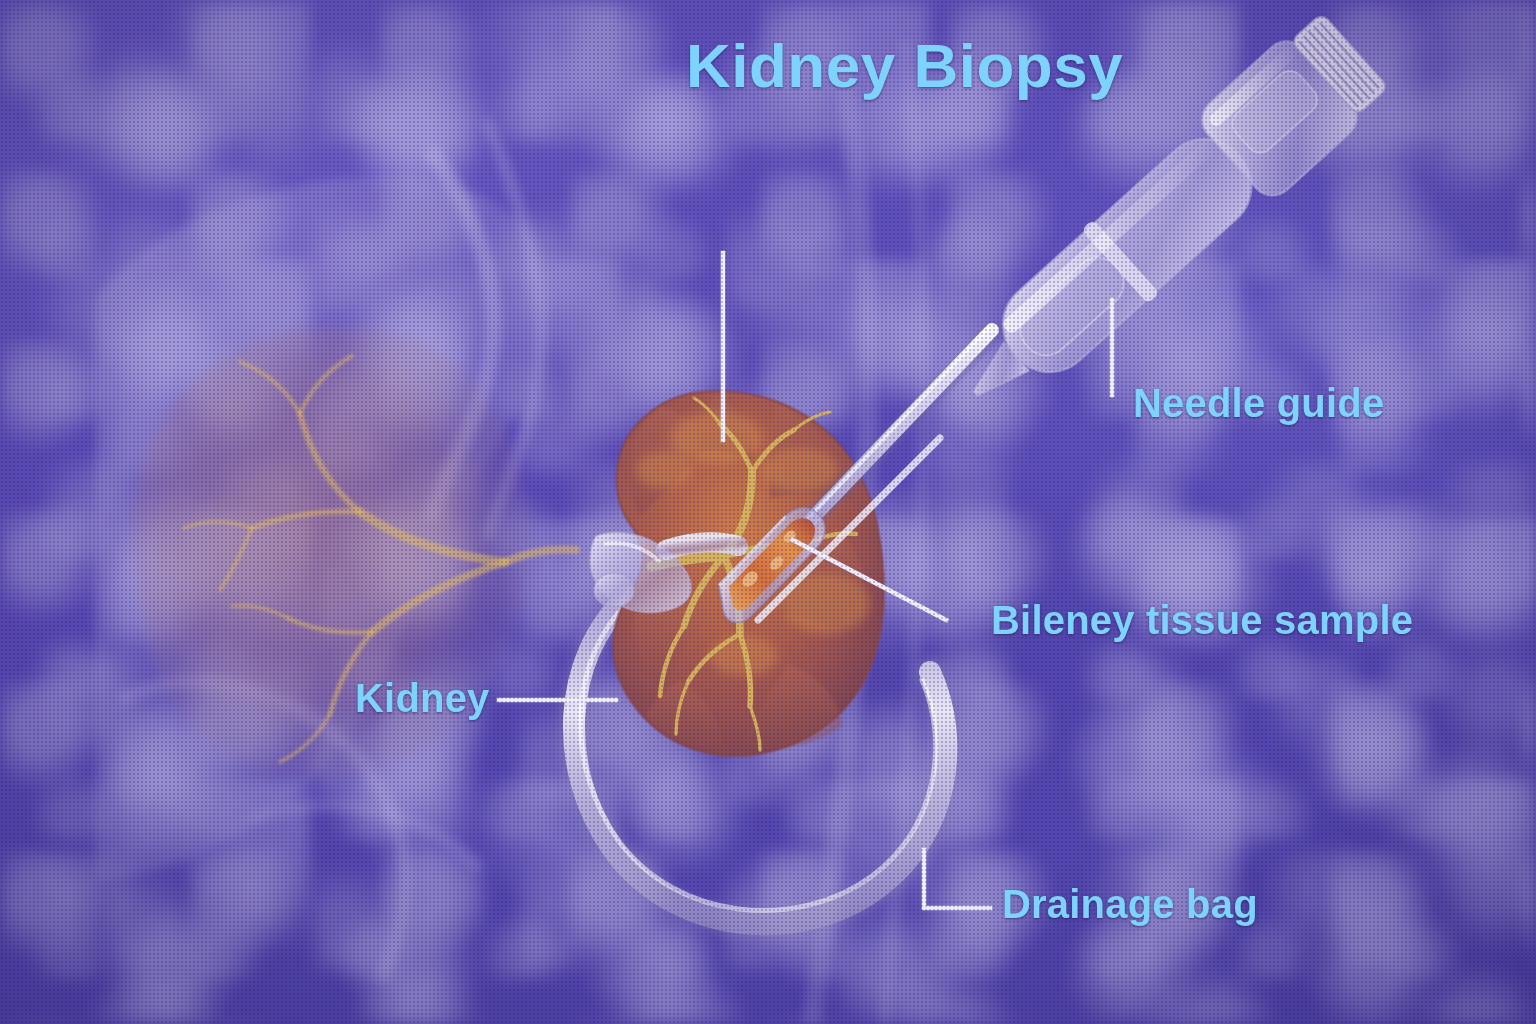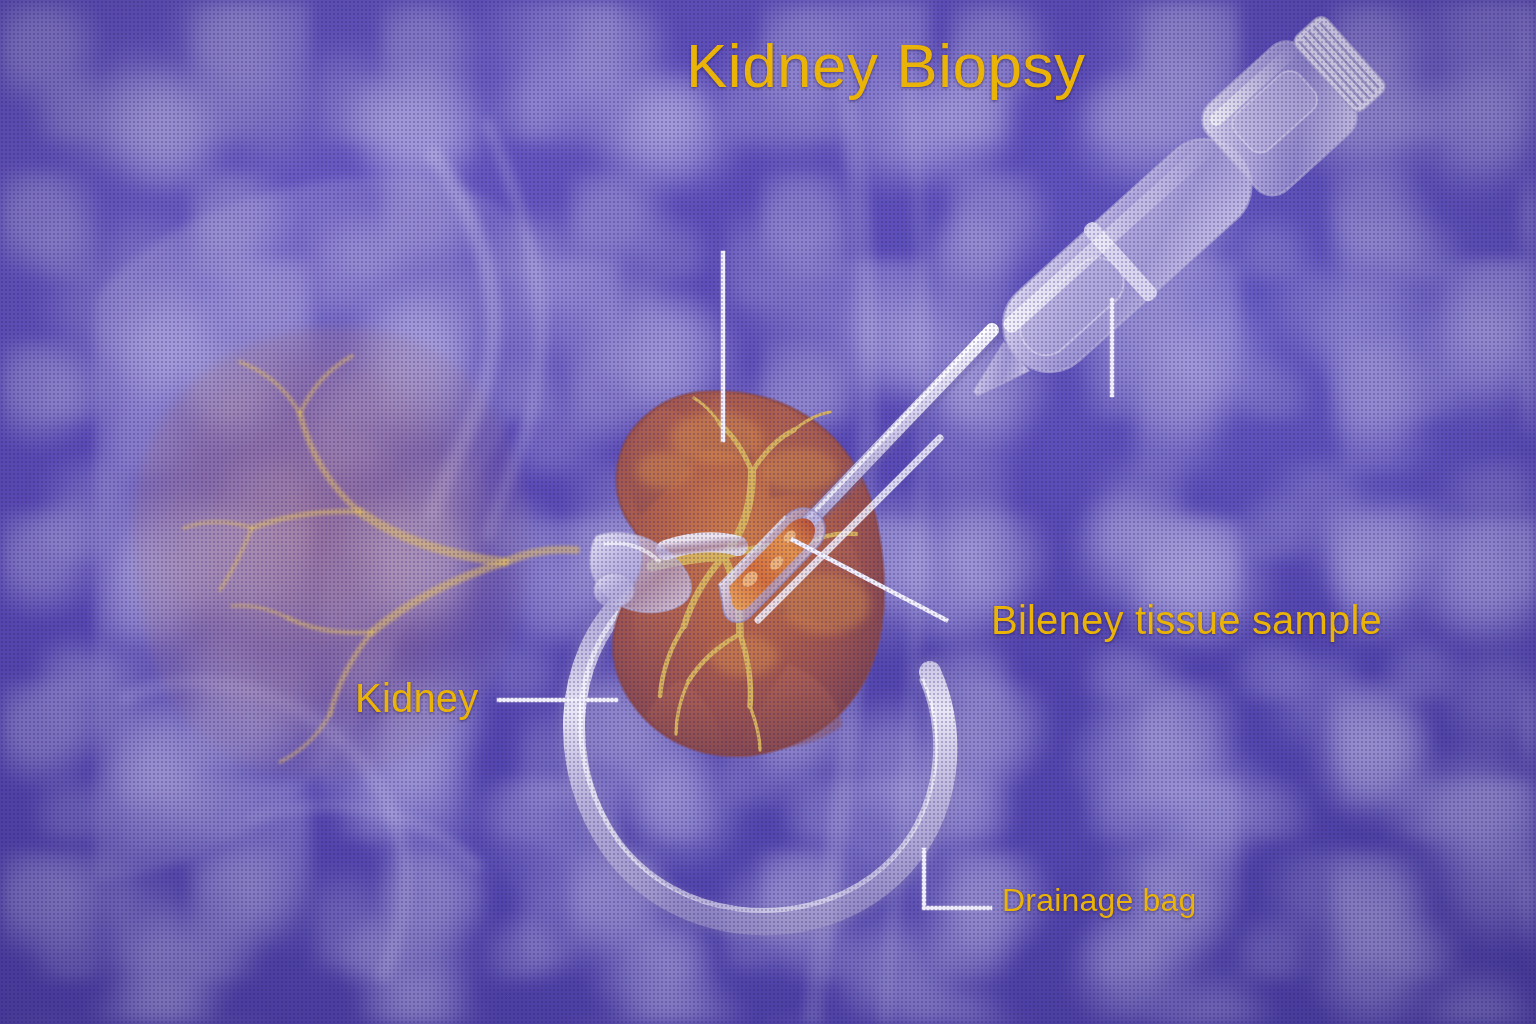--- a/index.html
+++ b/index.html
@@ -52,30 +52,30 @@
   }
   #vignette{
     background:radial-gradient(ellipse 85% 85% at 50% 48%, rgba(0,0,0,0) 48%, rgba(30,18,80,.34) 100%);
   }
 
   
   #art{position:absolute;inset:0;width:1536px;height:1024px;}
 
   
   .lbl{
-    position:absolute;color:#eab308;white-space:nowrap;
-    font-weight:400;letter-spacing:.2px;
+    position:absolute;color:#7dd3fc;white-space:nowrap;
+    font-weight:700;letter-spacing:.2px;
     text-shadow:0 1px 3px rgba(30,16,78,.55);
   }
   #title{font-size:62px;left:686px;top:30px;letter-spacing:.5px;}
   #lbl-biopsy-needle{font-size:37px;left:563px;top:198px;}
   #lbl-needle-guide{font-size:40px;left:1133px;top:381px;}
   #lbl-tissue-sample{font-size:40px;left:955px;top:598px;margin-left:36px;}
   #lbl-kidney{font-size:40px;left:355px;top:676px;}
-  #lbl-drainage-bag{font-size:32px;left:1002px;top:882px;}
+  #lbl-drainage-bag{font-size:40px;left:1002px;top:882px;}
 </style>
 </head>
 <body>
 
 <div id="stage">
 
   <div class="layer" id="bg-base"></div>
   <div class="layer" id="bg-cells"></div>
   <div class="layer" id="bg-cells2"></div>
 
@@ -313,20 +313,21 @@
       <polyline points="924,850 924,908 990,908"></polyline>
     </g>
   </svg>
 
   <div class="layer" id="bg-halftone"></div>
   <div class="layer" id="vignette"></div>
 
   <div class="lbl" id="title">Kidney Biopsy</div>
 
 
+  <div class="lbl" id="lbl-needle-guide">Needle guide</div>
 
   <div class="lbl" id="lbl-tissue-sample">Bileney tissue sample</div>
 
   <div class="lbl" id="lbl-kidney">Kidney</div>
 
   <div class="lbl" id="lbl-drainage-bag">Drainage bag</div>
 
 </div>
 
 </body></html>

